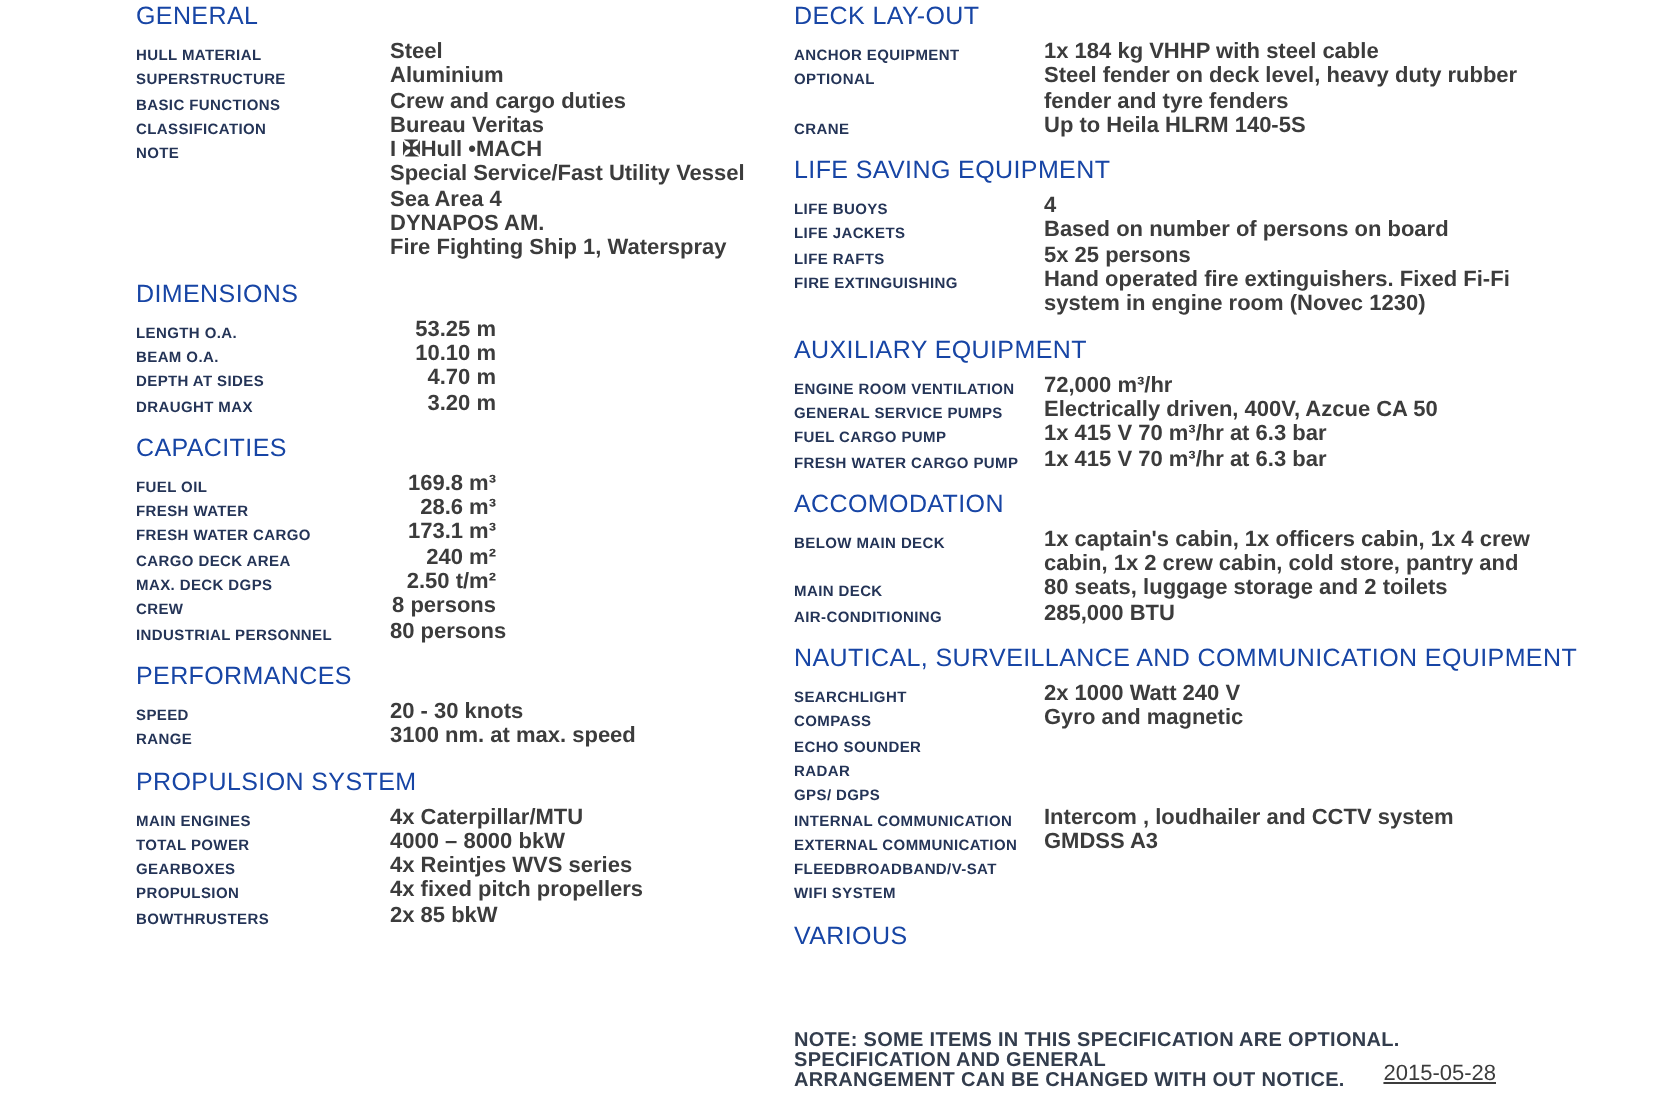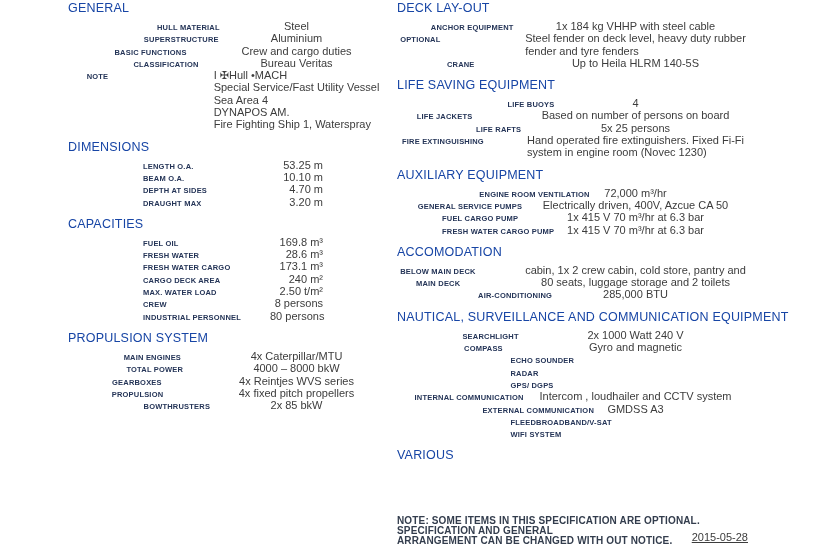--- a/index.html
+++ b/index.html
@@ -9,27 +9,27 @@
     -webkit-font-smoothing:antialiased;
   }
   .col{position:absolute;top:1px;}
   .col-left{left:68px;width:330px;}
   .col-right{left:397px;width:352px;}
   .spec-section{margin-bottom:9px;}
   .sec-title{
     margin:0 0 5px 0;font-size:12.5px;font-weight:normal;color:#1745a5;
     letter-spacing:0.2px;white-space:nowrap;
   }
-  .spec-row{display:flex;align-items:flex-start;min-height:12.3px;justify-content:center;}
+  .spec-row{display:flex;align-items:flex-start;min-height:12.3px;}
   .row-label{
     flex:0 0 127px;font-size:7.5px;font-weight:bold;color:#243457;
     letter-spacing:0.2px;padding-top:3px;white-space:nowrap;
   }
   .col-right .row-label{flex-basis:125px;}
-  .row-value{font-size:11px;color:#3c3c3c;}
+  .row-value{font-size:11px;color:#3c3c3c;font-weight:bold;}
   .vline{line-height:12.3px;white-space:nowrap;}
   .numeric .row-value{width:53px;text-align:right;}
   .footer-note{
     position:absolute;left:397px;top:516px;width:352px;
     font-size:10px;font-weight:bold;color:#333d4d;letter-spacing:0.15px;line-height:10px;
   }
   .footer-date{
     position:absolute;left:397px;top:531px;width:351px;text-align:right;
     font-size:11px;color:#3c3c3c;text-decoration:underline;
   }
@@ -122,35 +122,50 @@
           <div class="vline">173.1 m³</div>
         </div>
       </div>
       <div class="spec-row">
         <div class="row-label">CARGO DECK AREA</div>
         <div class="row-value">
           <div class="vline">240 m²</div>
         </div>
       </div>
       <div class="spec-row">
-        <div class="row-label">MAX. WATER LOAD</div>
+        <div class="row-label">MAX. DECK DGPS</div>
         <div class="row-value">
           <div class="vline">2.50 t/m²</div>
         </div>
       </div>
       <div class="spec-row">
         <div class="row-label">CREW</div>
         <div class="row-value">
           <div class="vline">8 persons</div>
         </div>
       </div>
       <div class="spec-row">
         <div class="row-label">INDUSTRIAL PERSONNEL</div>
         <div class="row-value">
           <div class="vline">80 persons</div>
+        </div>
+      </div>
+    </section>
+    <section class="spec-section">
+      <h2 class="sec-title">PERFORMANCES</h2>
+      <div class="spec-row">
+        <div class="row-label">SPEED</div>
+        <div class="row-value">
+          <div class="vline">20 - 30 knots</div>
+        </div>
+      </div>
+      <div class="spec-row">
+        <div class="row-label">RANGE</div>
+        <div class="row-value">
+          <div class="vline">3100 nm. at max. speed</div>
         </div>
       </div>
     </section>
     <section class="spec-section">
       <h2 class="sec-title">PROPULSION SYSTEM</h2>
       <div class="spec-row">
         <div class="row-label">MAIN ENGINES</div>
         <div class="row-value">
           <div class="vline">4x Caterpillar/MTU</div>
         </div>
@@ -257,20 +272,21 @@
         <div class="row-value">
           <div class="vline">1x 415 V  70 m³/hr at 6.3 bar</div>
         </div>
       </div>
     </section>
     <section class="spec-section">
       <h2 class="sec-title">ACCOMODATION</h2>
       <div class="spec-row">
         <div class="row-label">BELOW MAIN DECK</div>
         <div class="row-value">
+          <div class="vline">1x captain's cabin, 1x officers cabin, 1x 4 crew</div>
           <div class="vline">cabin, 1x 2 crew cabin, cold store, pantry and</div>
         </div>
       </div>
       <div class="spec-row">
         <div class="row-label">MAIN DECK</div>
         <div class="row-value">
           <div class="vline">80 seats, luggage storage and 2 toilets</div>
         </div>
       </div>
       <div class="spec-row">

